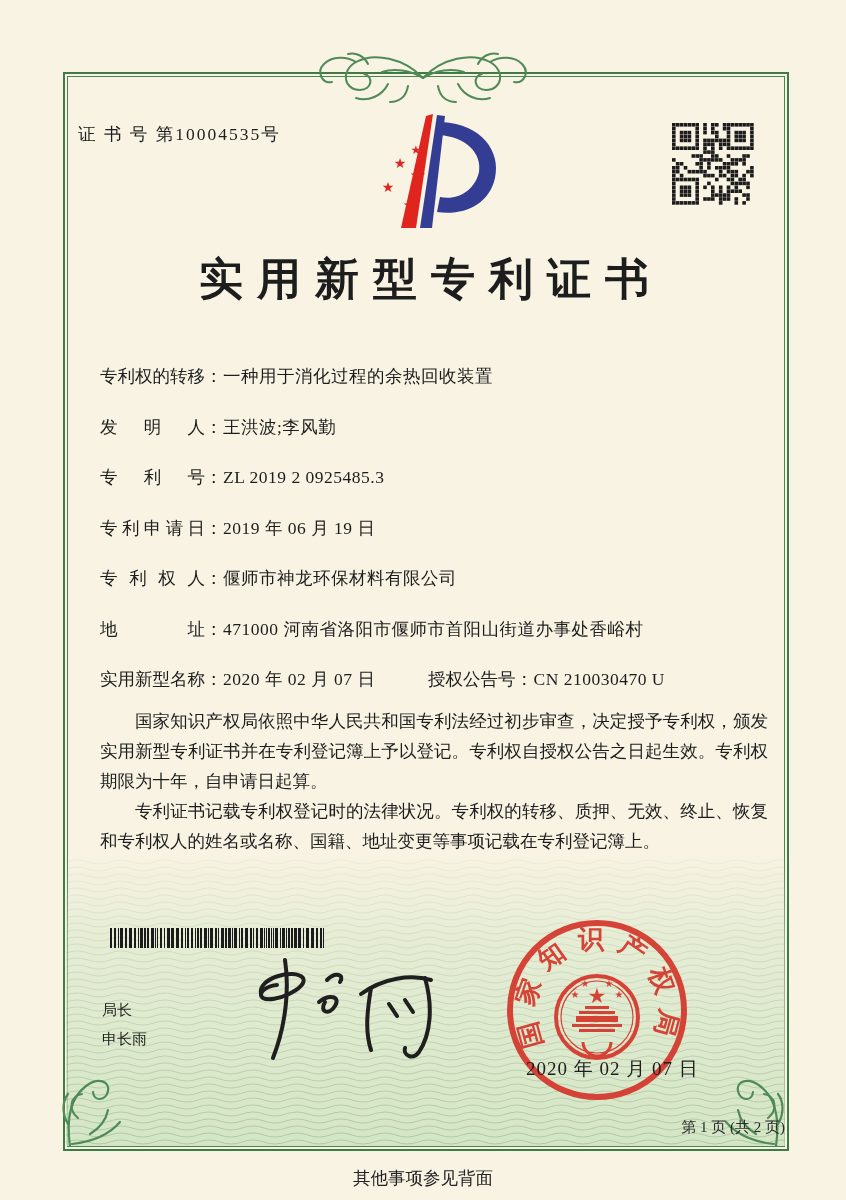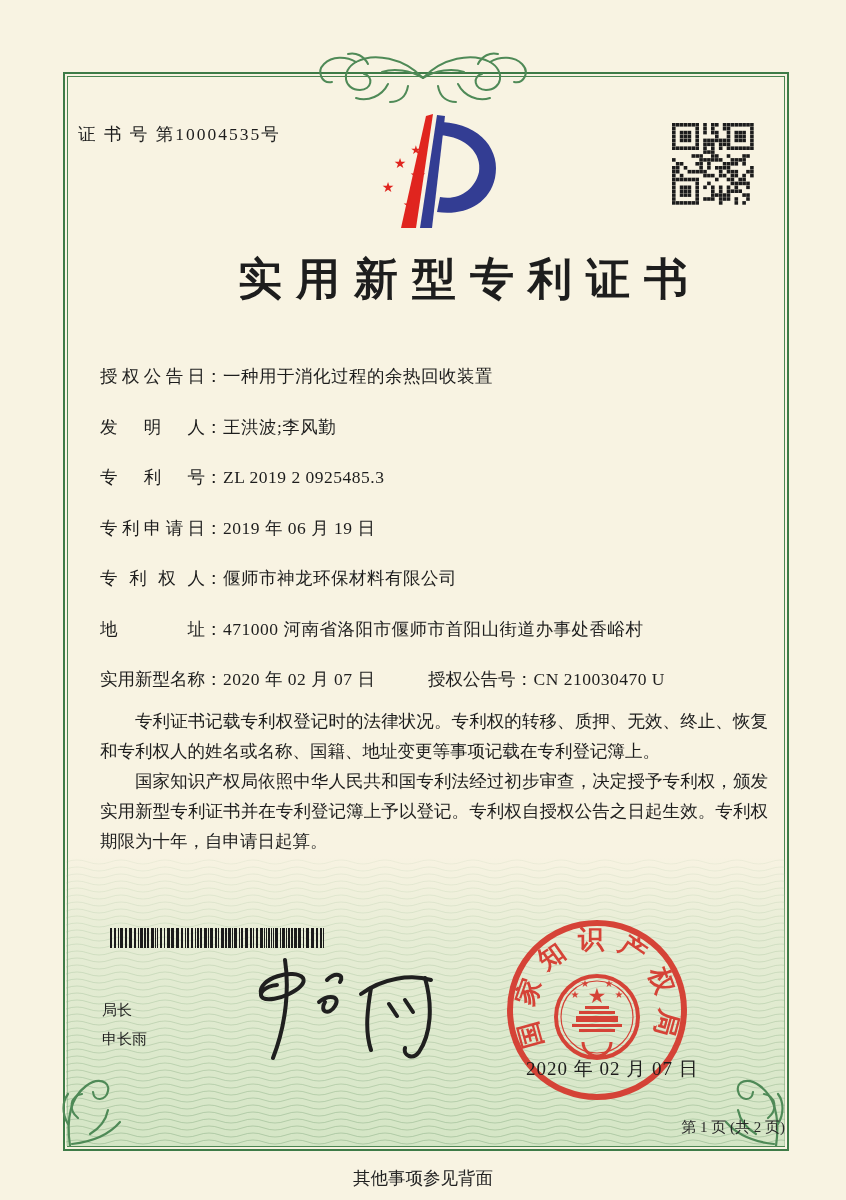--- a/index.html
+++ b/index.html
@@ -10,21 +10,21 @@
   .frame{position:absolute;left:63px;top:72px;width:722px;height:1075px;border:2.5px solid #3e7b47;}
   .frame-inner{position:absolute;left:2px;top:2px;right:2px;bottom:2px;border:1px solid #4a8551;}
   
   .guilloche{position:absolute;left:66px;top:856px;width:719px;height:290px;
      background:linear-gradient(to bottom,rgba(214,232,203,0) 0%,rgba(209,229,197,.45) 28%,rgba(203,226,190,.8) 100%);}
   .guilloche svg{position:absolute;left:0;top:0;}
   .cert-no{position:absolute;left:78px;top:122px;font-size:17.5px;letter-spacing:2px;}
   .logo{position:absolute;left:352px;top:110px;}
   .qr{position:absolute;left:672px;top:123px;}
   .title{position:absolute;left:63px;top:250px;width:722px;text-align:center;font-size:44px;
-         font-weight:700;letter-spacing:14px;text-indent:14px;white-space:nowrap;padding-left:39px;}
+         font-weight:700;letter-spacing:14px;text-indent:14px;white-space:nowrap;}
   .fields{position:absolute;left:100px;top:364px;width:670px;font-size:17.5px;}
   .frow{position:relative;height:50.5px;white-space:nowrap;}
   .flabel{display:inline-block;width:105px;text-align:justify;text-align-last:justify;vertical-align:top;}
   .fcolon{display:inline-block;width:18px;}
   .fvalue{letter-spacing:.5px;}
   .grant{position:absolute;left:328px;top:0;}
   .paras{position:absolute;left:100px;top:706px;width:668px;font-size:17.5px;line-height:1.72;
          text-align:justify;}
   .paras p{margin:0;text-indent:2em;}
   .barcode{position:absolute;left:110px;top:928px;}
@@ -349,21 +349,21 @@
       <rect x="23.4" y="78.1" width="3.6" height="3.6" fill="#1c1c1c"></rect>
       <rect x="46.9" y="78.1" width="3.6" height="3.6" fill="#1c1c1c"></rect>
       <rect x="62.5" y="78.1" width="3.6" height="3.6" fill="#1c1c1c"></rect>
       <rect x="70.3" y="78.1" width="3.6" height="3.6" fill="#1c1c1c"></rect>
     </svg>
 
   <div class="title">实用新型专利证书</div>
 
   <div class="fields">
     <div class="frow">
-      <span class="flabel">授权公告日</span><span class="fcolon">：</span><span class="fvalue">一种用于消化过程的余热回收装置</span>
+      <span class="flabel">专利权的转移</span><span class="fcolon">：</span><span class="fvalue">一种用于消化过程的余热回收装置</span>
     </div>
     <div class="frow">
       <span class="flabel">发明人</span><span class="fcolon">：</span><span class="fvalue">王洪波;李风勤</span>
     </div>
     <div class="frow">
       <span class="flabel">专利号</span><span class="fcolon">：</span><span class="fvalue">ZL 2019 2 0925485.3</span>
     </div>
     <div class="frow">
       <span class="flabel">专利申请日</span><span class="fcolon">：</span><span class="fvalue">2019 年 06 月 19 日</span>
     </div>
@@ -375,22 +375,22 @@
     </div>
     <div class="frow">
       <span class="flabel">实用新型名称</span><span class="fcolon">：</span><span class="fvalue">2020 年 02 月 07 日</span>
       <span class="grant">
         <span>授权公告号</span><span class="fcolon">：</span><span class="fvalue">CN 210030470 U</span>
       </span>
     </div>
   </div>
 
   <div class="paras">
+    <p>国家知识产权局依照中华人民共和国专利法经过初步审查，决定授予专利权，颁发实用新型专利证书并在专利登记簿上予以登记。专利权自授权公告之日起生效。专利权期限为十年，自申请日起算。</p>
     <p>专利证书记载专利权登记时的法律状况。专利权的转移、质押、无效、终止、恢复和专利权人的姓名或名称、国籍、地址变更等事项记载在专利登记簿上。</p>
-    <p>国家知识产权局依照中华人民共和国专利法经过初步审查，决定授予专利权，颁发实用新型专利证书并在专利登记簿上予以登记。专利权自授权公告之日起生效。专利权期限为十年，自申请日起算。</p>
   </div>
 
   <svg class="barcode" id="barcode" width="218" height="20" viewBox="0 0 218 20">
       <rect x="0" y="0" width="2" height="20" fill="#1b1b1b"></rect>
       <rect x="4" y="0" width="2" height="20" fill="#1b1b1b"></rect>
       <rect x="8" y="0" width="1" height="20" fill="#1b1b1b"></rect>
       <rect x="10" y="0" width="3" height="20" fill="#1b1b1b"></rect>
       <rect x="15" y="0" width="2" height="20" fill="#1b1b1b"></rect>
       <rect x="19" y="0" width="3" height="20" fill="#1b1b1b"></rect>
       <rect x="24" y="0" width="2" height="20" fill="#1b1b1b"></rect>

